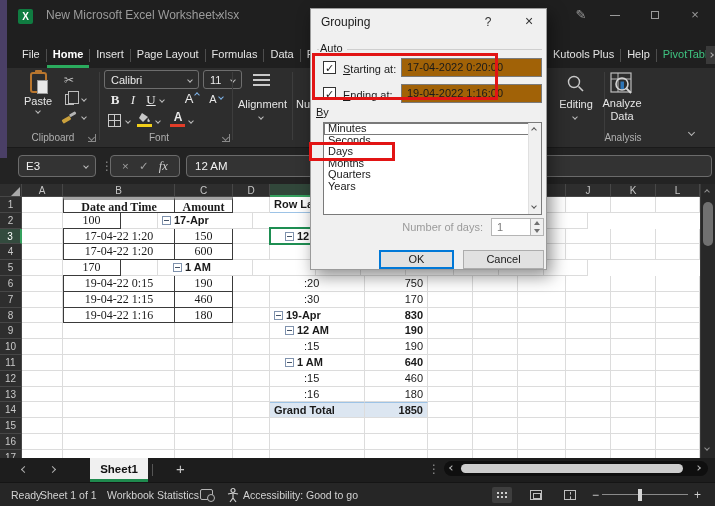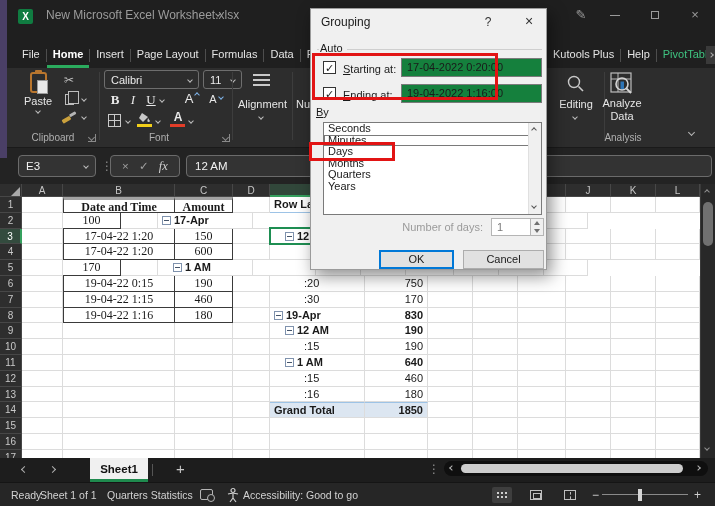--- a/index.html
+++ b/index.html
@@ -112,21 +112,21 @@
 
   
   .dialog { position:absolute; left:310px; top:8px; width:237px; height:262px; background:#f0f0f0; border:1px solid #9b9b9b; box-shadow:4px 6px 16px rgba(0,0,0,.45); z-index:50; color:#1a1a1a; }
   .dlg-title { position:absolute; left:10px; top:6px; font-size:12px; }
   .dlg-help { position:absolute; left:168px; top:6px; width:18px; text-align:center; font-size:12px; color:#333; }
   .dlg-close { position:absolute; left:206px; top:2px; width:24px; height:20px; text-align:center; line-height:20px; font-size:14px; color:#333; }
   .groupline { position:absolute; left:6px; top:40px; width:225px; border-top:1px solid #cfcfcf; }
   .auto-label { position:absolute; left:8px; top:33px; font-size:11px; background:#f0f0f0; padding:0 4px 0 1px; z-index:2; }
   .dlg-check { position:absolute; width:13px; height:13px; background:#fff; border:1px solid #333; font-size:11px; line-height:12px; text-align:center; color:#1a1a1a; }
   .dlg-lbl { position:absolute; font-size:11px; }
-  .dlg-input { position:absolute; left:90px; width:141px; height:19px; background:#15803d; border:1px solid #7a7a7a; font-size:11px; line-height:17px; padding-left:5px; }
+  .dlg-input { position:absolute; left:90px; width:141px; height:19px; background:#a16207; border:1px solid #7a7a7a; font-size:11px; line-height:17px; padding-left:5px; }
   .listbox { position:absolute; left:12px; top:113px; width:219px; height:93px; background:#fff; border:1px solid #7a7a7a; overflow:hidden; }
   .lbitem { height:11.6px; font-size:11px; line-height:11.6px; padding-left:4px; color:#1a1a1a; }
   .lbitem.sel { background:#0078d7; color:#fff; }
   .lbitem.foc { outline:1px solid #7a7a7a; outline-offset:-1px; }
   .lb-scroll { position:absolute; right:0; top:0; width:13px; height:91px; background:#f0f0f0; border-left:1px solid #e0e0e0; }
   .spinner { position:absolute; left:180px; top:209px; width:40px; height:18px; background:#fff; border:1px solid #b5b5b5; color:#7a7a7a; font-size:11px; line-height:16px; padding-left:5px; }
   .spin-btns { position:absolute; left:220px; top:209px; width:13px; height:18px; border:1px solid #b5b5b5; border-left:none; display:flex; flex-direction:column; }
   .spin-btns span { flex:1; background:#f0f0f0; display:flex; align-items:center; justify-content:center; }
   .tri-up { width:0; height:0; border-left:3px solid transparent; border-right:3px solid transparent; border-bottom:4px solid #707070; }
   .tri-down { width:0; height:0; border-left:3px solid transparent; border-right:3px solid transparent; border-top:4px solid #707070; }
@@ -568,21 +568,21 @@
     <div class="hscroll">
       <span class="chev left sm" style="position:absolute; left:6px; top:5px; border-color:#b5b5b5;"></span>
       <div class="hthumb"></div>
       <span class="chev right sm" style="position:absolute; left:252px; top:5px; border-color:#b5b5b5;"></span>
     </div>
   </div>
 
   <div class="statusbar">
     <div class="sb-item" style="left:11px;">Ready</div>
     <div class="sb-item" style="left:40px;">Sheet 1 of 1</div>
-    <div class="sb-item" style="left:107px;">Quarters Statistics</div>
+    <div class="sb-item" style="left:107px;">Workbook Statistics</div>
     <span class="monitor-icon" style="left:200px; top:6px;"></span>
     <svg class="abs" style="left:226px; top:4px;" width="14" height="16">
       <circle cx="7" cy="3.5" r="2" fill="none" stroke="#cfcfcf" stroke-width="1.2"></circle>
       <path d="M2 7 Q7 5.5 12 7 M7 7 V11 M7 11 L4 15 M7 11 L10 15" fill="none" stroke="#cfcfcf" stroke-width="1.2"></path>
     </svg>
     <div class="sb-item" style="left:243px;">Accessibility: Good to go</div>
     <div class="view-btn pressed" style="left:492px;">
         <span class="dots-icon"></span>
       </div>
     <div class="view-btn" style="left:526px;">
@@ -608,22 +608,22 @@
     <span class="dlg-lbl" style="left:32px; top:54px;"><u>S</u>tarting at:</span>
     <div class="dlg-input" style="top:49px;">17-04-2022 0:20:00</div>
 
     <span class="dlg-check" style="left:12px; top:78px;">✓</span>
     <span class="dlg-lbl" style="left:32px; top:80px;"><u>E</u>nding at:</span>
     <div class="dlg-input" style="top:75px;">19-04-2022 1:16:00</div>
 
     <span class="dlg-lbl" style="left:5px; top:97px;"><u>B</u>y</span>
     <div class="listbox">
 
-    <div class="lbitem">Seconds</div>
-        <div class="lbitem foc">Minutes</div>
+    <div class="lbitem foc">Minutes</div>
+        <div class="lbitem">Seconds</div>
         <div class="lbitem">Days</div>
         <div class="lbitem">Months</div>
         <div class="lbitem">Quarters</div>
         <div class="lbitem">Years</div>
         <div class="lb-scroll">
         <span class="chev up sm dark" style="position:absolute; left:3px; top:5px;"></span>
         <span class="chev sm dark" style="position:absolute; left:3px; top:81px;"></span>
       </div>
       </div>
 

